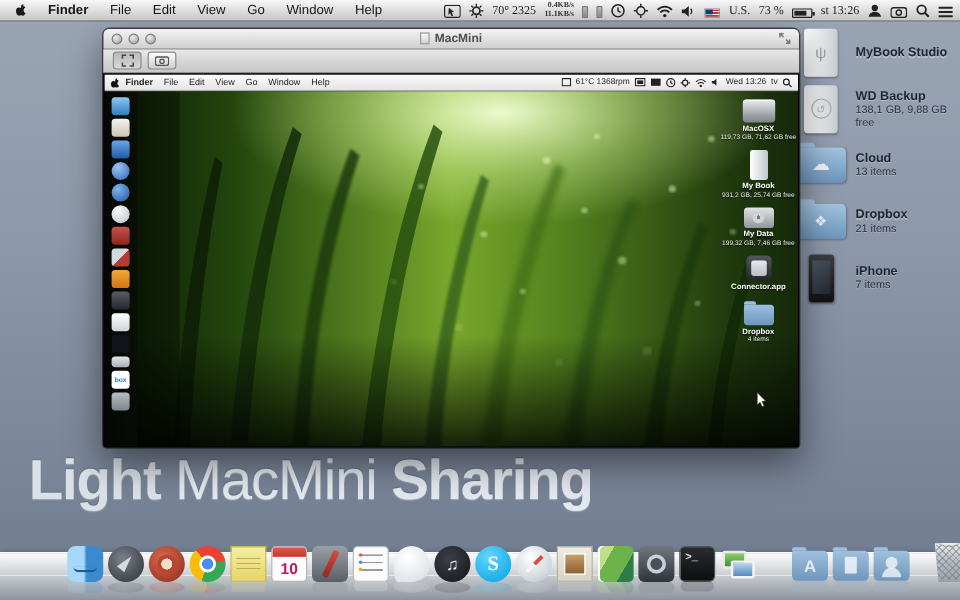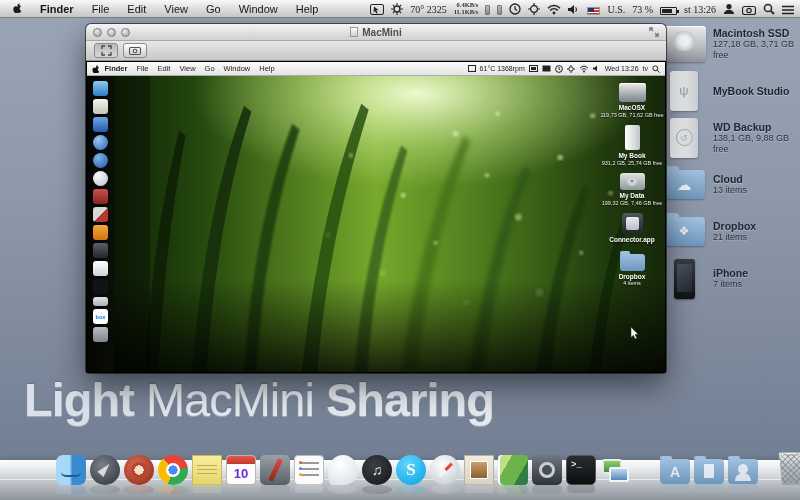--- a/index.html
+++ b/index.html
@@ -139,21 +139,21 @@
   .di-launchpad{border-radius:50%;background:radial-gradient(circle at 40% 35%,#7b818a,#2c3036);}
   .di-launchpad i{position:absolute;left:11px;top:7px;width:0;height:0;border-left:4px solid transparent;border-right:4px solid transparent;border-bottom:14px solid #d7dbe0;transform:rotate(40deg);}
   .di-caffeine{border-radius:50%;background:radial-gradient(circle at 40% 35%,#d9694f,#8e2a1c);}
   .di-caffeine i{position:absolute;left:7px;top:7px;width:16px;height:16px;border-radius:50%;background:radial-gradient(circle,#f2e0c8 40%,#b8452f 42%);}
   .di-chrome{border-radius:50%;background:conic-gradient(from -40deg,#ea4335 0 120deg,#34a853 0 240deg,#fbbc05 0 360deg);}
   .di-chrome i{position:absolute;left:8px;top:8px;width:14px;height:14px;border-radius:50%;background:radial-gradient(circle,#4c8bf5 45%,#fff 48%);}
   .di-stickies{background:linear-gradient(#f6eda0,#e4d668);border:1px solid #c9ba55;}
   .di-stickies i{position:absolute;left:4px;right:4px;top:6px;height:14px;background:repeating-linear-gradient(180deg,transparent 0 3px,#bfae58 3px 4px);}
   .di-calendar{background:#fdfdfd;border-radius:4px;border:1px solid #b5b5b5;overflow:hidden;}
   .di-calendar b{position:absolute;left:0;right:0;top:0;height:8px;background:linear-gradient(#e5584e,#c0392b);}
-  .di-calendar .glyph{top:6px;font-size:13px;font-weight:bold;color:#6d28d9;}
+  .di-calendar .glyph{top:6px;font-size:13px;font-weight:bold;color:#be185d;}
   .di-tool{border-radius:5px;background:linear-gradient(#9aa0a6,#595f66);}
   .di-tool i{position:absolute;left:13px;top:3px;width:5px;height:24px;background:linear-gradient(#d94a3a,#8e2a1c);transform:rotate(25deg);border-radius:2px;}
   .di-reminders{background:#fbfbfb;border-radius:4px;border:1px solid #bbb;}
   .di-reminders i{position:absolute;left:5px;right:4px;top:6px;height:18px;
     background:repeating-linear-gradient(180deg,#999 0 1.5px,transparent 1.5px 6px);}
   .di-reminders b{position:absolute;left:4px;top:5px;width:3px;height:3px;border-radius:50%;background:#e3584e;box-shadow:0 6px 0 #4c8bf5,0 12px 0 #f5a623;}
   .di-messages{border-radius:50% 50% 50% 12% / 55% 55% 45% 45%;background:radial-gradient(circle at 40% 30%,#ffffff,#d7dce1);}
   .di-itunes{border-radius:50%;background:radial-gradient(circle at 40% 35%,#3c4046,#121418);}
   .di-itunes .glyph{color:#f2f2f2;font-size:14px;}
   .di-skype{border-radius:50%;background:radial-gradient(circle at 38% 30%,#66d4ff,#00a2e0);}
@@ -492,29 +492,20 @@
       <svg width="9" height="13">
           <path d="M1 0l7 7.2-3 .3 1.8 3.6-1.7.8-1.7-3.6L1 10.4z" fill="#fff" stroke="#333" stroke-width=".6"></path>
         </svg>
     </span>
   </div>
 </div>
 
 <div class="hicons">
   <div class="hitem">
     <span class="hiconbox">
-        <span class="ic-ssd"></span>
-      </span>
-    <span class="hlabels">
-      <div class="hname">Macintosh SSD</div>
-      <div class="hinfo">127,18 GB, 3,71 GB free</div>
-    </span>
-  </div>
-  <div class="hitem">
-    <span class="hiconbox">
         <span class="ic-ext">
           <span>ψ</span>
         </span>
       </span>
     <span class="hlabels">
       <div class="hname">MyBook Studio</div>
     </span>
   </div>
   <div class="hitem">
     <span class="hiconbox">

